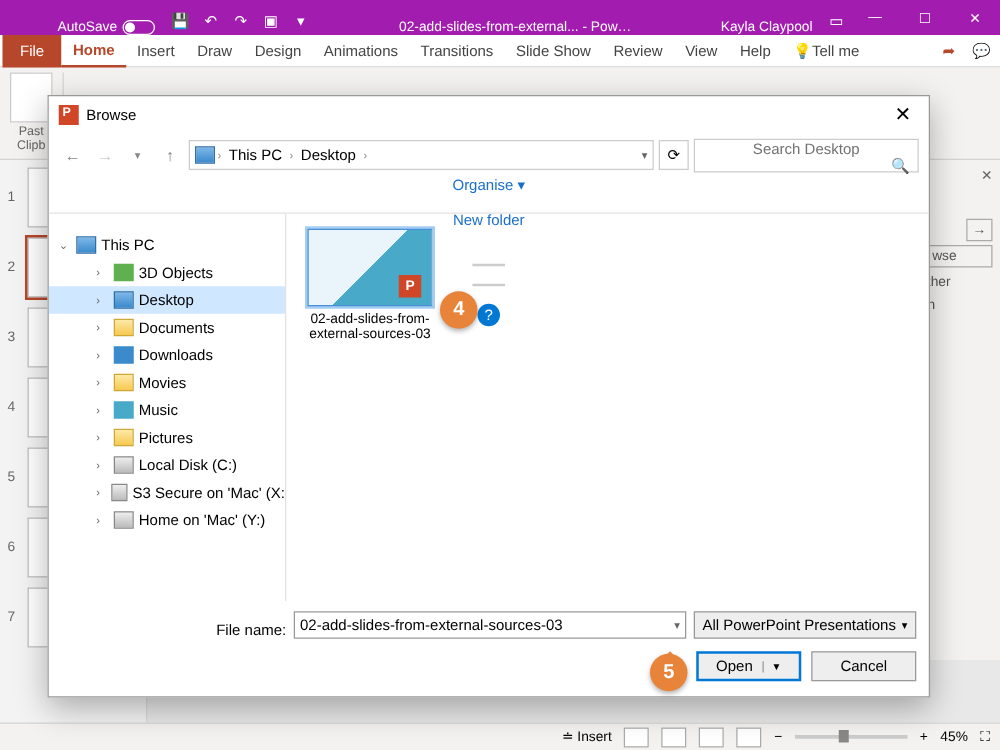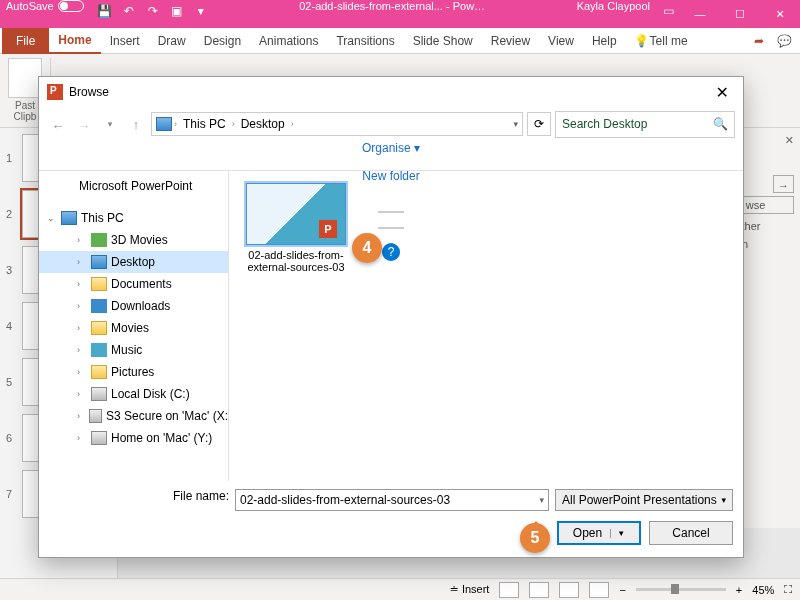--- a/index.html
+++ b/index.html
@@ -1,19 +1,19 @@
 <!DOCTYPE html>
 <html><head>
 <meta charset="utf-8">
 <style>
 * { box-sizing: border-box; margin: 0; padding: 0; font-family: "Segoe UI", sans-serif; }
 body { width: 800px; height: 600px; overflow: hidden; background: #f3f3f3; position: relative; }
 
 
-.titlebar { height: 28px; background: #ec4899; display: flex; align-items: flex-start; color: #fff; font-size: 11px; }
+.titlebar { height: 28px; background: #a21caf; display: flex; align-items: flex-end; color: #fff; font-size: 11px; padding-left: 40px; }
 .titlebar .autosave { display: flex; align-items: center; gap: 4px; padding: 0 6px; }
 .toggle { width: 26px; height: 12px; border: 1px solid #fff; border-radius: 7px; position: relative; }
 .toggle::after { content: ""; width: 8px; height: 8px; background: #fff; border-radius: 50%; position: absolute; left: 1px; top: 1px; }
 .titlebar .qat { display: flex; gap: 2px; padding: 0 4px; }
 .qat-btn { width: 22px; height: 22px; display: flex; align-items: center; justify-content: center; color: #fff; font-size: 12px; }
 .titlebar .doc-title { flex: 1; text-align: center; }
 .titlebar .user { padding: 0 8px; }
 .titlebar .winbtns { display: flex; }
 .winbtn { width: 40px; height: 28px; display: flex; align-items: center; justify-content: center; font-size: 11px; }
 
@@ -61,21 +61,21 @@
 .dlg-title .ppt-icon::after { content: "P"; color: #fff; font-size: 10px; font-weight: bold; position: absolute; left: 3px; top: 1px; }
 .dlg-title .spacer { flex: 1; }
 .dlg-title .close { font-size: 16px; padding: 0 6px; }
 
 .dlg-nav { height: 34px; display: flex; align-items: center; gap: 4px; padding: 0 8px; }
 .nav-arrow { width: 22px; height: 22px; display: flex; align-items: center; justify-content: center; color: #888; font-size: 13px; }
 .breadcrumb { flex: 1; height: 24px; border: 1px solid #ccc; background: #fff; display: flex; align-items: center; padding: 0 4px; gap: 2px; }
 .bc-seg { padding: 0 4px; display: flex; align-items: center; gap: 3px; }
 .bc-sep { color: #888; font-size: 9px; }
 .refresh { width: 24px; height: 24px; border: 1px solid #ccc; display: flex; align-items: center; justify-content: center; }
-.search { width: 180px; height: 27px; border: 1px solid #ccc; display: flex; align-items: center; padding: 0 6px; color: #14532d; }
+.search { width: 180px; height: 27px; border: 1px solid #ccc; display: flex; align-items: center; padding: 0 6px; color: #737373; flex-direction: column; }
 .search .mag { margin-left: auto; }
 
 .dlg-toolbar { height: 30px; display: flex; align-items: center; padding: 0 10px; gap: 14px; border-bottom: 1px solid #e2e2e2; flex-direction: column; }
 .dlg-toolbar .org { color: #1a6fcc; }
 .dlg-toolbar .spacer { flex: 1; }
 .tb-icon { width: 26px; height: 20px; border: 1px solid #ccc; }
 .tb-help { width: 18px; height: 18px; background: #0078d4; border-radius: 50%; color: #fff; text-align: center; font-size: 12px; line-height: 18px; }
 
 .dlg-body { flex: 1; display: flex; overflow: hidden; }
 .tree { width: 190px; border-right: 1px solid #e2e2e2; padding: 4px 0; overflow: hidden; }
@@ -87,21 +87,21 @@
 .folder-ico { background: linear-gradient(#ffe9a8,#f6c94f); border: 1px solid #cda834; }
 .pc-ico { background: linear-gradient(#7fb8e8,#3a8acc); border: 1px solid #2d6fa8; }
 .drive-ico { background: linear-gradient(#eee,#bbb); border: 1px solid #888; }
 
 .files { flex: 1; padding: 12px; display: flex; align-items: flex-start; }
 .file-item { width: 110px; text-align: center; font-size: 11px; }
 .file-thumb { width: 100px; height: 62px; margin: 0 auto 4px; border: 1px solid #4a90d9; box-shadow: 0 0 0 2px #a5cdf2; background: linear-gradient(135deg,#eaf4fb 50%,#49a9c8 50%); position: relative; }
 .file-thumb .p-badge { position: absolute; right: 8px; bottom: 6px; width: 18px; height: 18px; background: #d04727; color: #fff; font-size: 11px; font-weight: bold; text-align: center; line-height: 18px; }
 
 .dlg-bottom { padding: 8px 10px 12px; }
-.fn-row { display: flex; align-items: flex-start; gap: 6px; margin-bottom: 10px; }
+.fn-row { display: flex; align-items: flex-end; gap: 6px; margin-bottom: 10px; }
 .fn-label { width: 180px; text-align: right; }
 .fn-input { flex: 1; height: 22px; border: 1px solid #999; padding: 0 4px; display: flex; align-items: center; }
 .fn-input .dd { margin-left: auto; font-size: 9px; color: #666; }
 .filter { width: 178px; height: 22px; border: 1px solid #999; background: #eee; display: flex; align-items: center; padding: 0 6px; }
 .filter .dd { margin-left: auto; font-size: 9px; }
 .btn-row { display: flex; gap: 8px; align-items: center; }
 .btn-row .spacer { flex: 1; }
 .btn-row .to-label { margin-right: 8px; }
 .dlg-btn { width: 84px; height: 24px; border: 1px solid #999; background: #eee; display: flex; align-items: center; justify-content: center; gap: 4px; }
 .dlg-btn.primary { border: 2px solid #0078d4; background: #eee; }
@@ -253,35 +253,30 @@
   <div class="dlg-toolbar">
     <span class="org"><span>Organise</span> ▾</span>
     <span class="org">New folder</span>
     <span class="spacer"></span>
     <div class="tb-icon" style="background:linear-gradient(#6bb0e8,#3a8acc)"></div>
     <div class="tb-icon"></div>
     <div class="tb-help">?</div>
   </div>
   <div class="dlg-body">
     <div class="tree">
-      <div class="tree-item">
-          <span class="tree-exp"></span>
-          <span class="ppt-icon" style="width:14px;height:14px;display:inline-block"></span>
-          <span>Microsoft PowerPoint</span>
-        </div>
       <div class="tree-item" style="height:10px"></div>
       <div class="tree-item">
           <span class="tree-exp">⌄</span>
           <span class="ticon pc-ico"></span>
           <span>This PC</span>
         </div>
       <div class="tree-item indent2">
           <span class="tree-exp">›</span>
           <span class="ticon" style="background:#5fb04f"></span>
-          <span>3D Movies</span>
+          <span>3D Objects</span>
         </div>
       <div class="tree-item indent2 sel">
           <span class="tree-exp">›</span>
           <span class="ticon pc-ico"></span>
           <span>Desktop</span>
         </div>
       <div class="tree-item indent2">
           <span class="tree-exp">›</span>
           <span class="ticon folder-ico"></span>
           <span>Documents</span>

